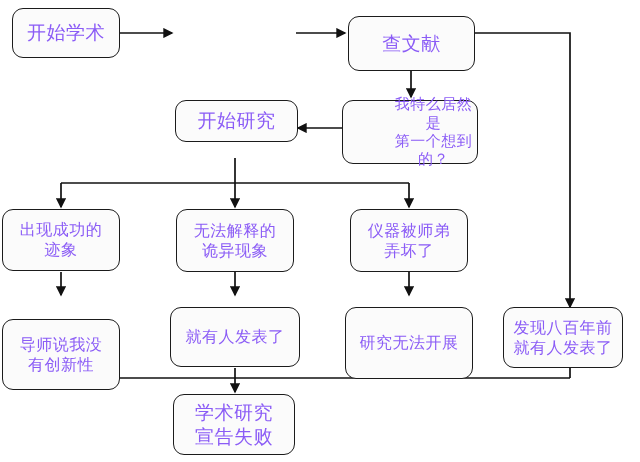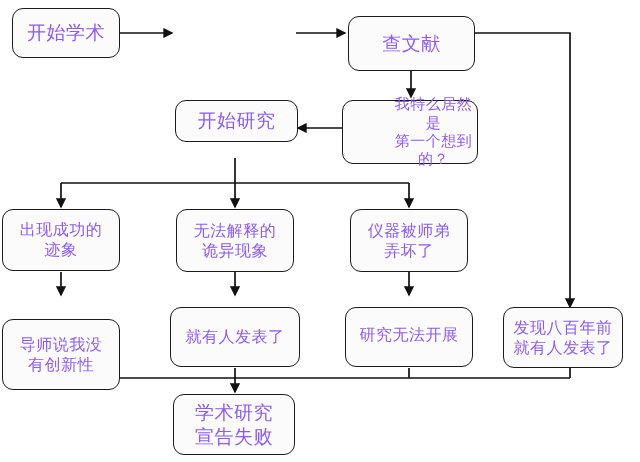--- a/index.html
+++ b/index.html
@@ -126,21 +126,21 @@
 
   <div class="node" style="left:2px;   top:299px; width:118px; height:71px;margin-top:20px;">
     <span class="label t-mid">导师说我没
 有创新性</span>
   </div>
 
   <div class="node" style="left:170px; top:307px; width:130px; height:60px;">
     <span class="label t-mid">就有人发表了</span>
   </div>
 
-  <div class="node" style="left:345px; top:307px; width:128px; height:60px;font-family:Liberation Mono, monospace;">
+  <div class="node" style="left:345px; top:307px; width:128px; height:72px;">
     <span class="label t-mid">研究无法开展</span>
   </div>
 
   <div class="node" style="left:503px; top:307px; width:120px; height:61px;">
     <span class="label t-mid">发现八百年前
 就有人发表了</span>
   </div>
 
   <div class="node" style="left:173px; top:394px; width:122px; height:61px;">
     <span class="label t-big">学术研究

